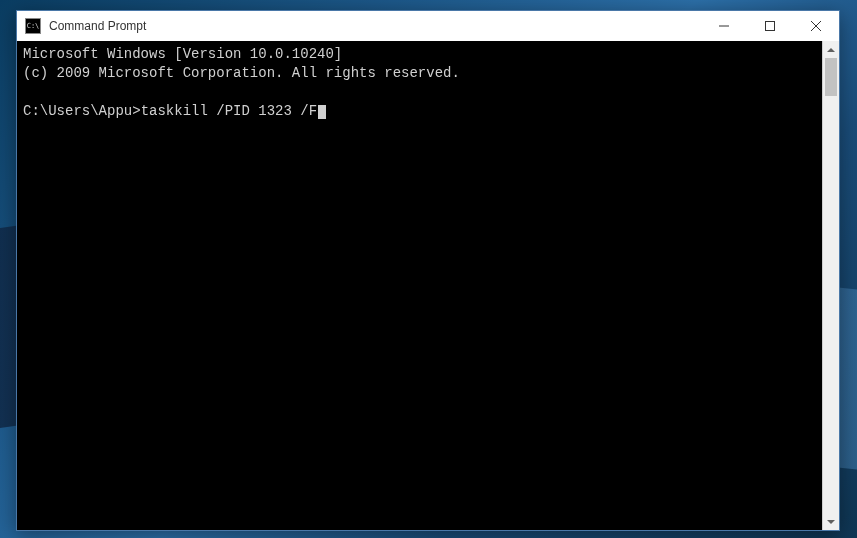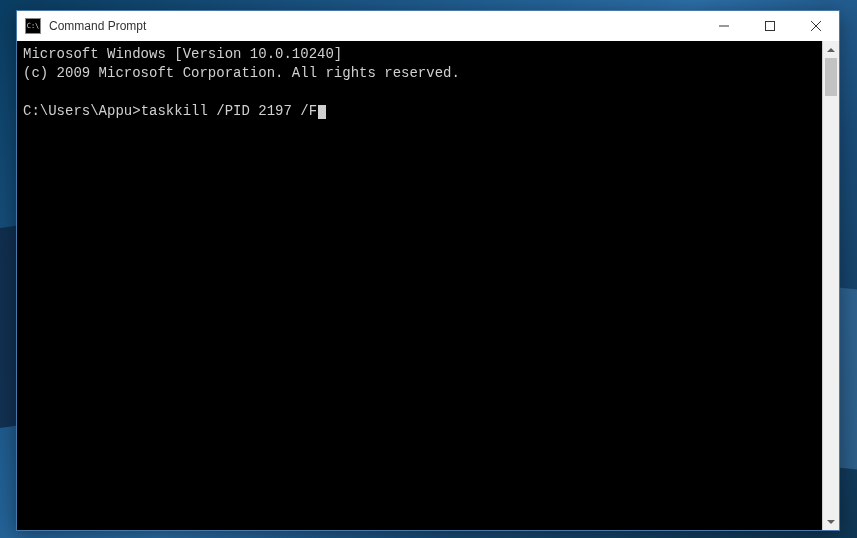--- a/index.html
+++ b/index.html
@@ -164,21 +164,21 @@
             <line x1="0" y1="0" x2="10" y2="10" stroke="currentColor" stroke-width="1"></line>
             <line x1="10" y1="0" x2="0" y2="10" stroke="currentColor" stroke-width="1"></line>
           </svg>
       </div>
     </div>
   </div>
   <div class="client">
     <div class="terminal"><span>Microsoft Windows [Version 10.0.10240]</span>
 <span>(c) 2009 Microsoft Corporation. All rights reserved.</span>
 
-<span class="prompt-line"><span>C:\Users\Appu&gt;</span><span>taskkill /PID 2197 /F</span><span class="cursor"></span></span></div>
+<span class="prompt-line"><span>C:\Users\Appu&gt;</span><span>taskkill /PID 1323 /F</span><span class="cursor"></span></span></div>
     <div class="scrollbar">
       <div class="scroll-arrow">
         <svg width="8" height="4" viewBox="0 0 8 4">
             <polygon points="4,0 8,4 0,4" fill="#606060"></polygon>
           </svg>
       </div>
       <div class="scroll-track">
         <div class="scroll-thumb"></div>
       </div>
       <div class="scroll-arrow">

